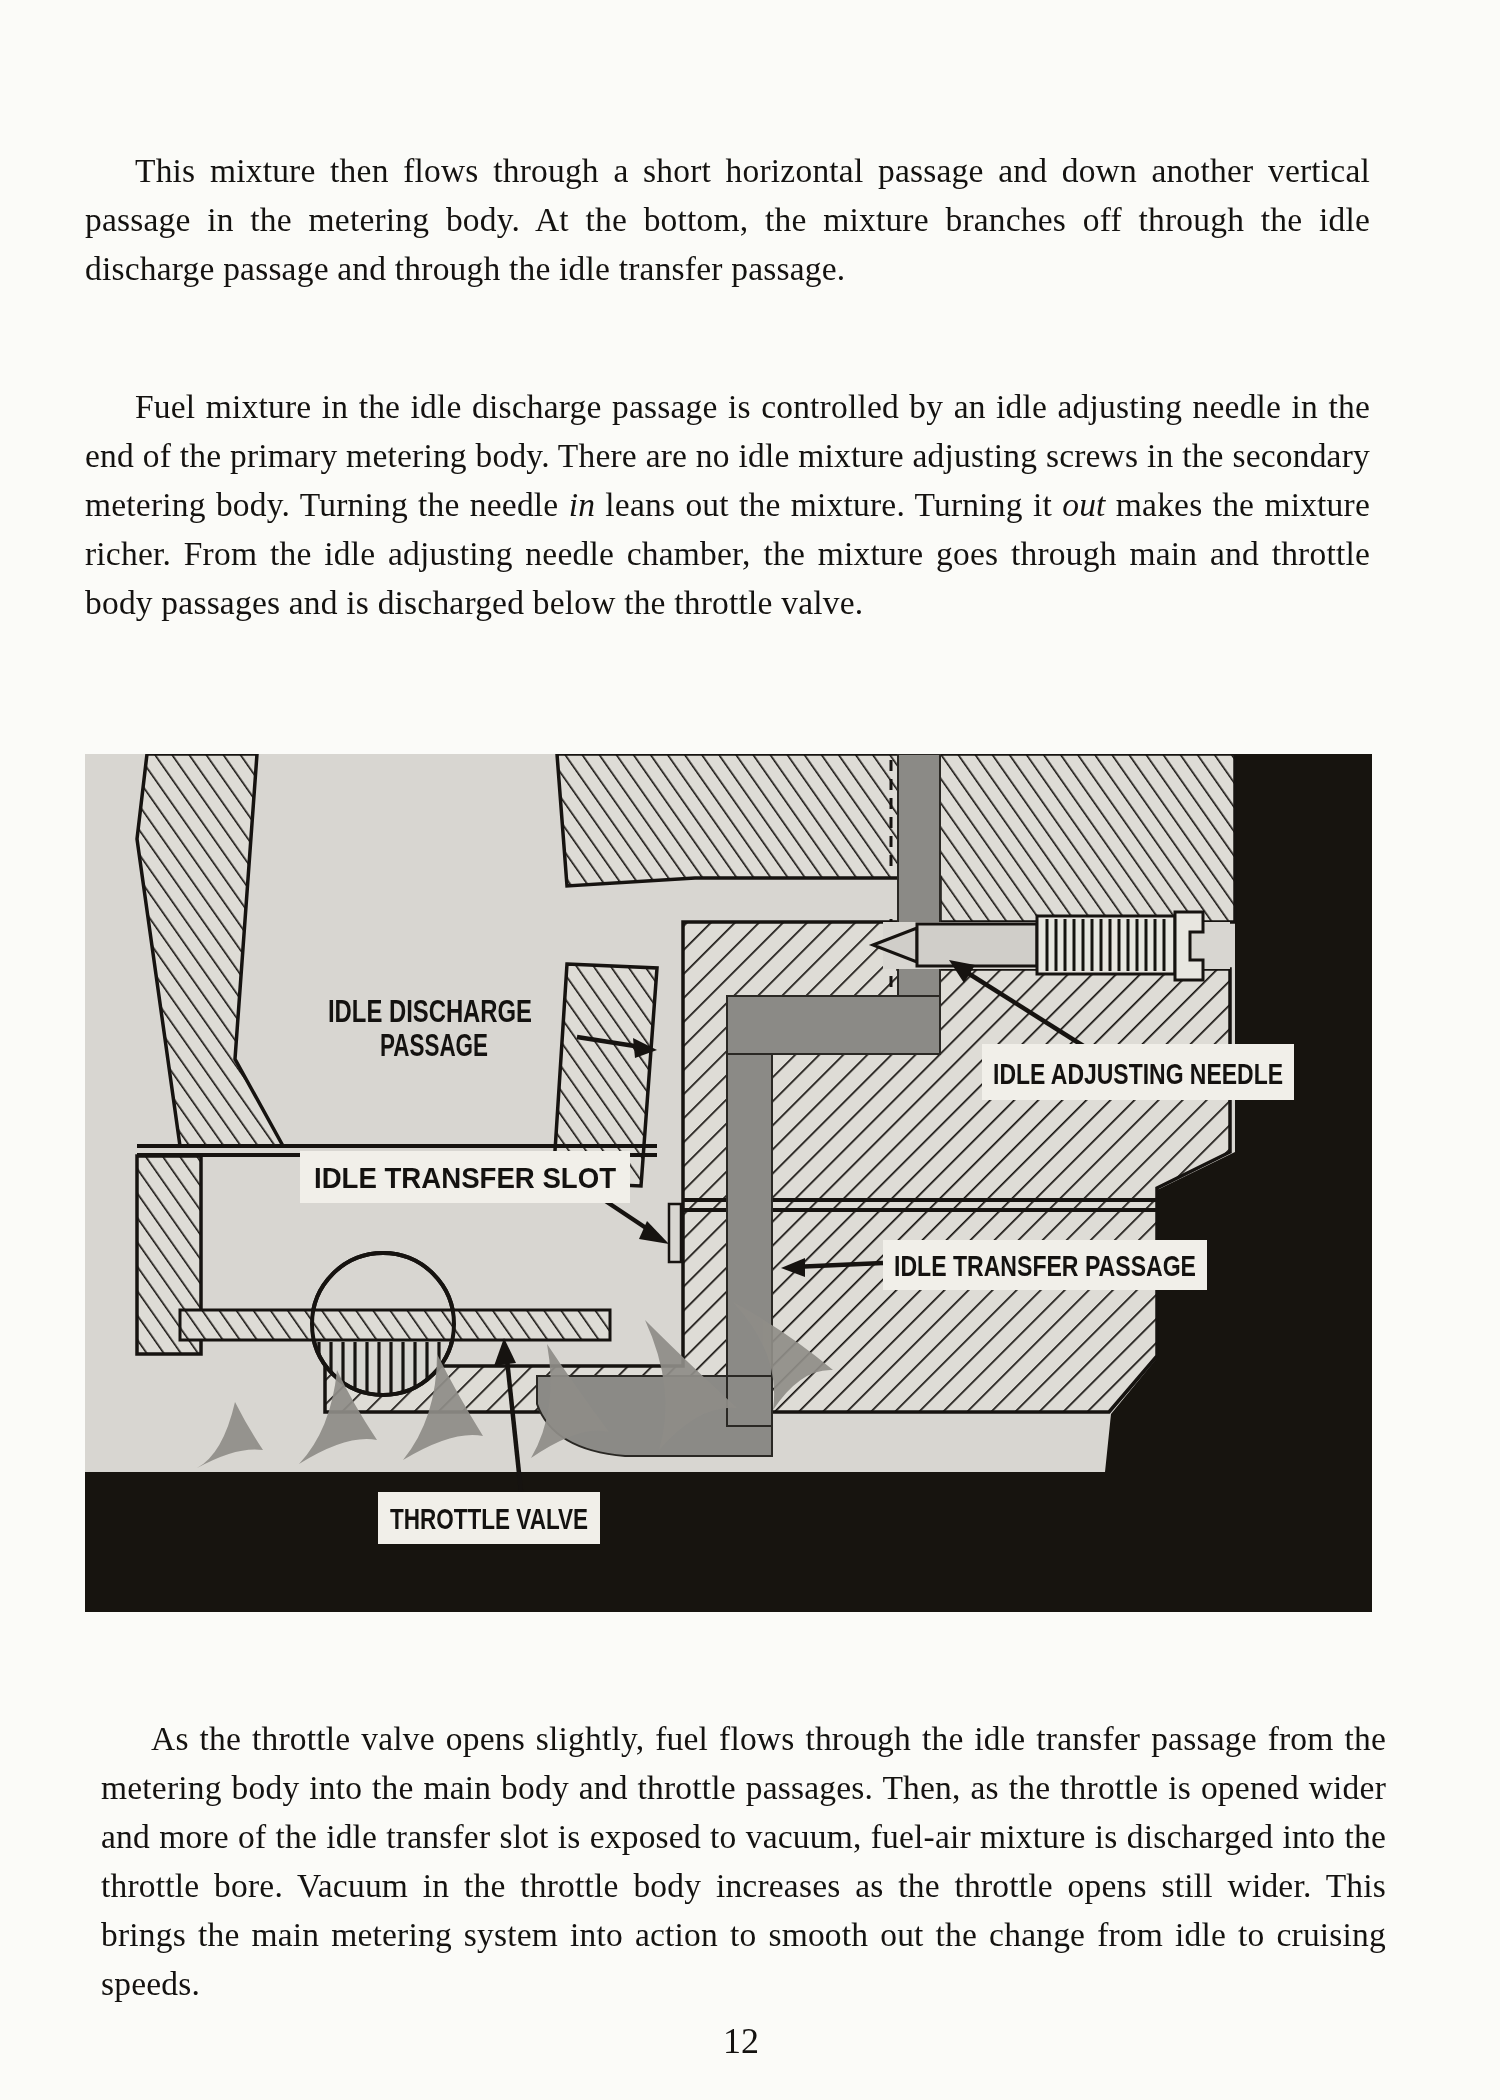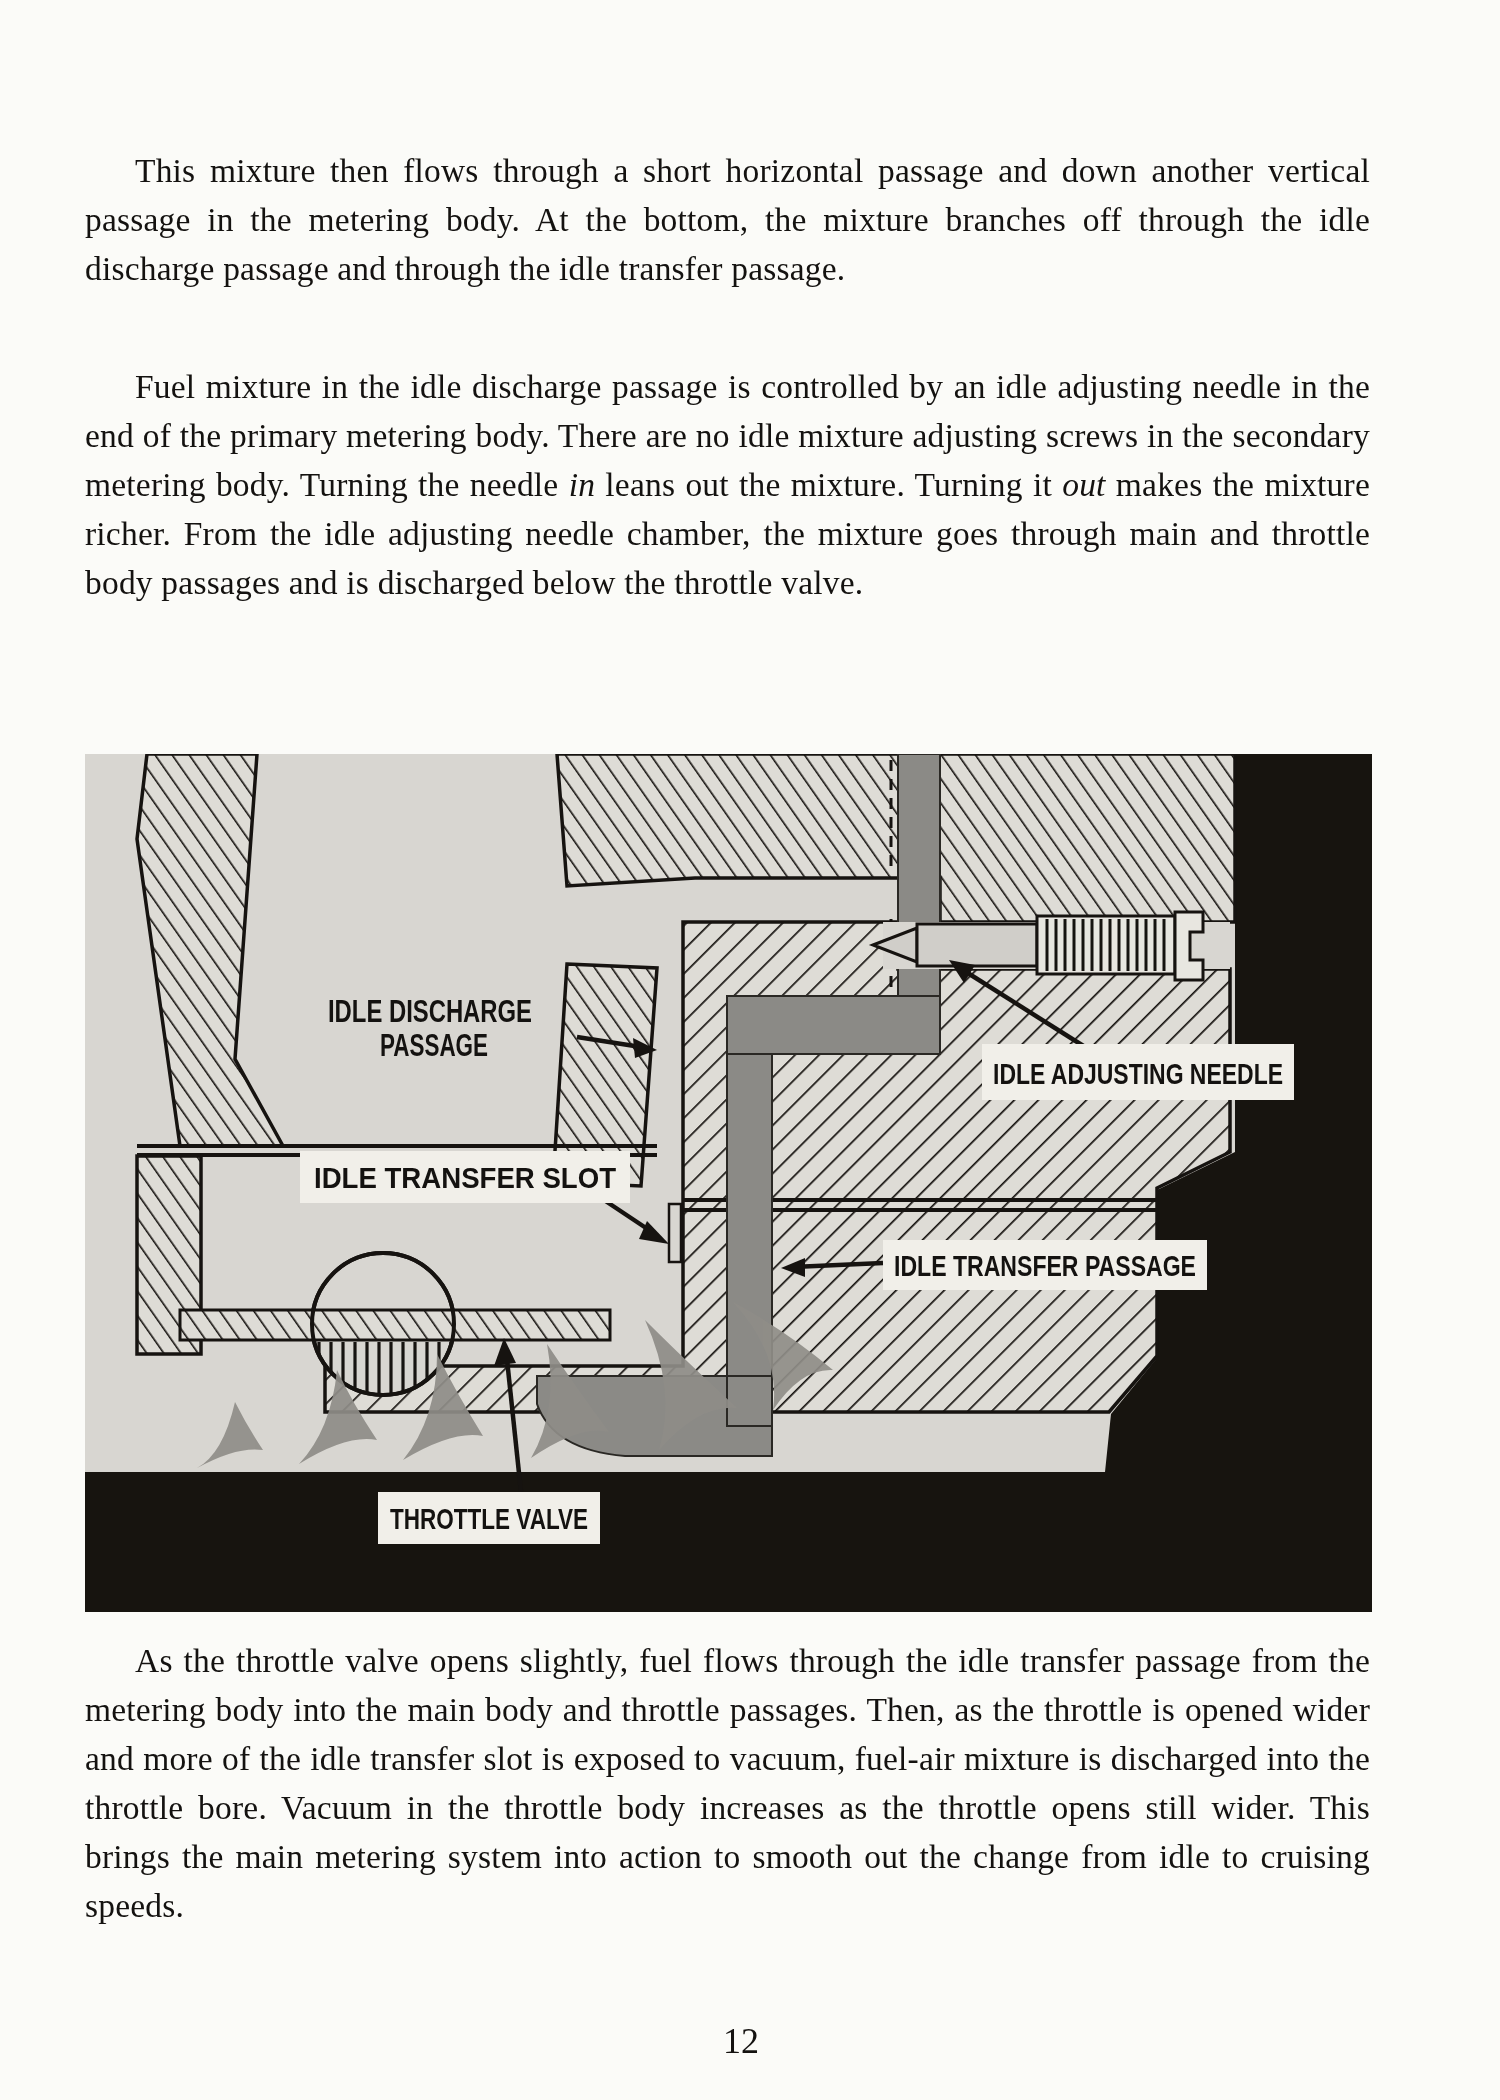--- a/index.html
+++ b/index.html
@@ -8,22 +8,22 @@
     background:#fbfbf8;
     font-family:"Liberation Serif", serif;
     color:#141210;
   }
   .para{
     position:absolute;left:85px;width:1285px;margin:0;
     font-size:33.5px;line-height:49px;text-align:justify;text-indent:50px;
     letter-spacing:.2px;
   }
   #p1{top:146px;}
-  #p2{top:362px;}
-  #p3{top:1636px;}
+  #p2{top:382px;}
+  #p3{top:1714px;margin-left:16px;}
   .pagenum{
     position:absolute;top:2020px;left:0;width:1482px;margin:0;
     text-align:center;font-size:36px;
   }
   #diagram-wrap{
     position:absolute;left:85px;top:754px;width:1287px;height:844px;
   }
   svg text.lbl{
     font-family:"Liberation Sans", sans-serif;
     font-weight:bold;

